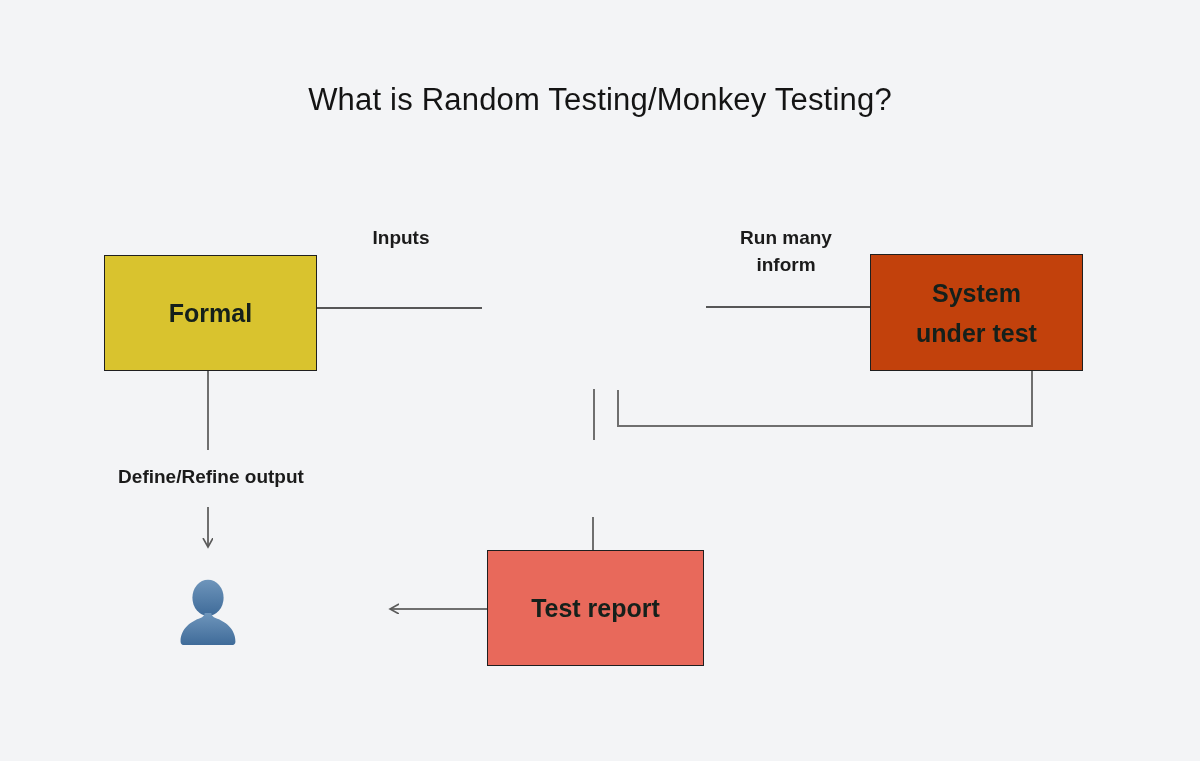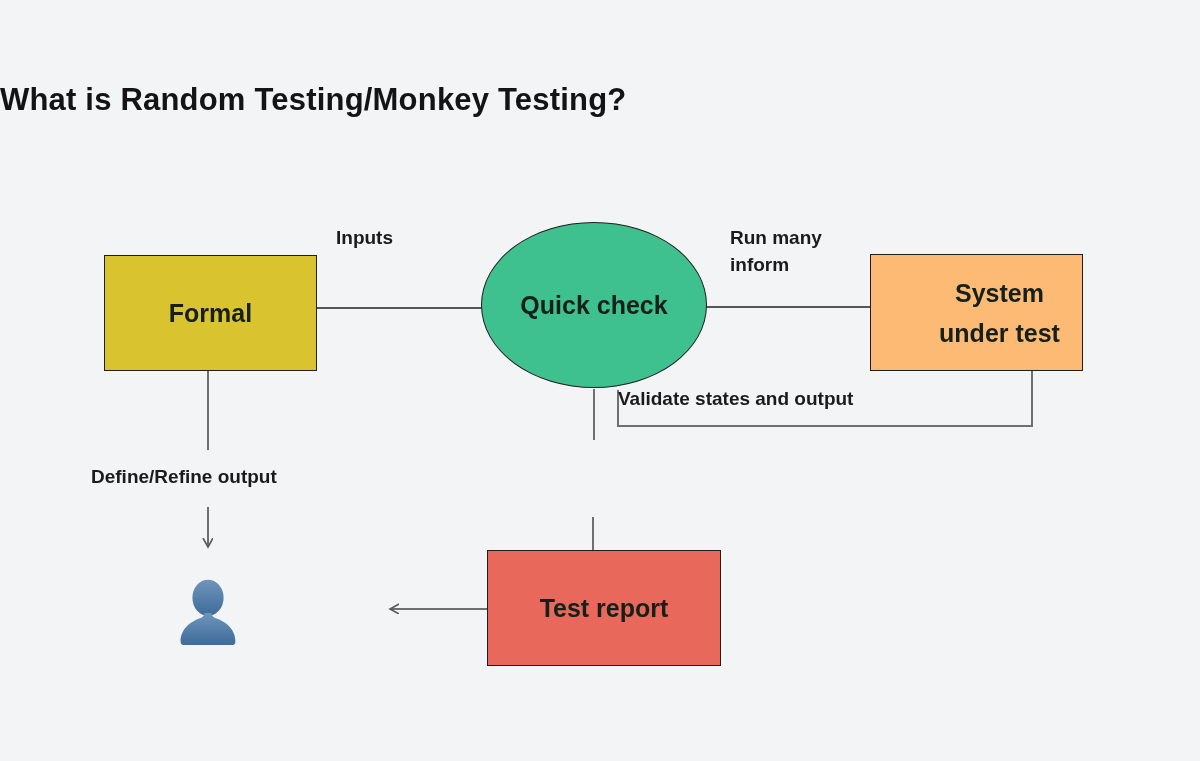--- a/index.html
+++ b/index.html
@@ -12,23 +12,23 @@
     height: 761px;
     background: #f3f4f6;
     overflow: hidden;
   }
 
   .title {
     position: absolute;
     top: 82px;
     left: 0;
     width: 100%;
-    text-align: left;
+    text-align: center;
     font-size: 31px;
-    font-weight: 700;
+    font-weight: 400;
     color: #141414;
     letter-spacing: 0.2px;
   }
 
   .connectors {
     position: absolute;
     inset: 0;
     width: 1200px;
     height: 761px;
   }
@@ -39,30 +39,30 @@
     align-items: center;
     justify-content: center;
     text-align: center;
     font-weight: 700;
     font-size: 25px;
     color: #15201b;
     border: 1.5px solid #1f1f1f;
   }
   .node-formal   { left: 104px; top: 255px; width: 213px; height: 116px; background: #d9c32e; }
   .node-ellipse  { left: 481px; top: 222px; width: 226px; height: 166px; background: #3ec18e; border-radius: 50%; }
-  .node-system   { left: 870px; top: 254px; width: 213px; height: 117px; background: #fdba74; justify-content: flex-end; }
+  .node-system   { left: 870px; top: 254px; width: 213px; height: 117px; background: #c2410c; }
   .node-system span { display: inline-block; width: 165px; line-height: 40px; }
-  .node-report   { left: 487px; top: 550px; width: 234px; height: 116px; background: #e8695b; }
+  .node-report   { left: 487px; top: 550px; width: 217px; height: 116px; background: #e8695b; }
 
   .edge-label {
     position: absolute;
     font-weight: 700;
     font-size: 19px;
     color: #1b1b1b;
-    text-align: left;
+    text-align: center;
     line-height: 27px;
   }
   .lbl-inputs          { left: 336px; top: 224px; width: 130px; }
   .lbl-run-many        { left: 730px; top: 224px; width: 112px; }
   .lbl-validate        { left: 618px; top: 385px; width: 340px; }
   .lbl-report-failures { left: 483px; top: 454px; width: 220px; }
   .lbl-define-refine   { left:  91px; top: 463px; width: 240px; }
 
   .person-icon {
     position: absolute;
@@ -99,37 +99,33 @@
     <line x1="487" y1="609" x2="390" y2="609" stroke="#6f6f6f" stroke-width="2" marker-end="url(#arrowV)"></line>
 
     <line x1="208" y1="371" x2="208" y2="450" stroke="#6f6f6f" stroke-width="2"></line>
     <line x1="208" y1="507" x2="208" y2="547" stroke="#6f6f6f" stroke-width="2" marker-end="url(#arrowV)"></line>
   </svg>
 
   <div class="node node-formal">
     <span>Formal</span>
   </div>
 
-  <div class="node node-ellipse">
-    <span>Quick check</span>
-  </div>
 
   <div class="node node-system">
     <span>System under test</span>
   </div>
 
   <div class="node node-report">
     <span>Test report</span>
   </div>
 
   <div class="edge-label lbl-inputs">Inputs</div>
 
   <div class="edge-label lbl-run-many">Run many inform</div>
 
-  <div class="edge-label lbl-validate">Validate states and output</div>
 
 
   <div class="edge-label lbl-define-refine">Define/Refine output</div>
 
   <svg class="person-icon" viewBox="0 0 64 64" xmlns="http://www.w3.org/2000/svg">
     <ellipse cx="32" cy="19.5" rx="12.8" ry="14.8" fill="url(#personGrad)"></ellipse>
     <path d="M9.5 55.5
              C9.5 44.5 18.5 38.8 25.8 36.2
              C27.8 35.4 29.1 33.9 29.3 32.0
              L34.7 32.0

